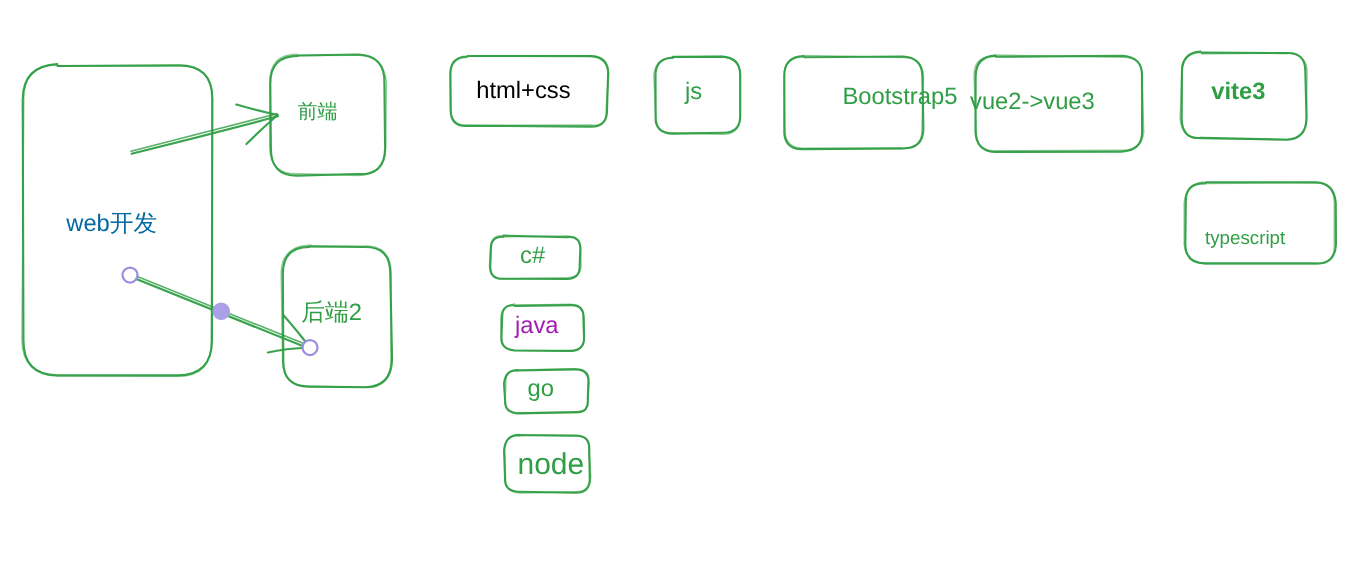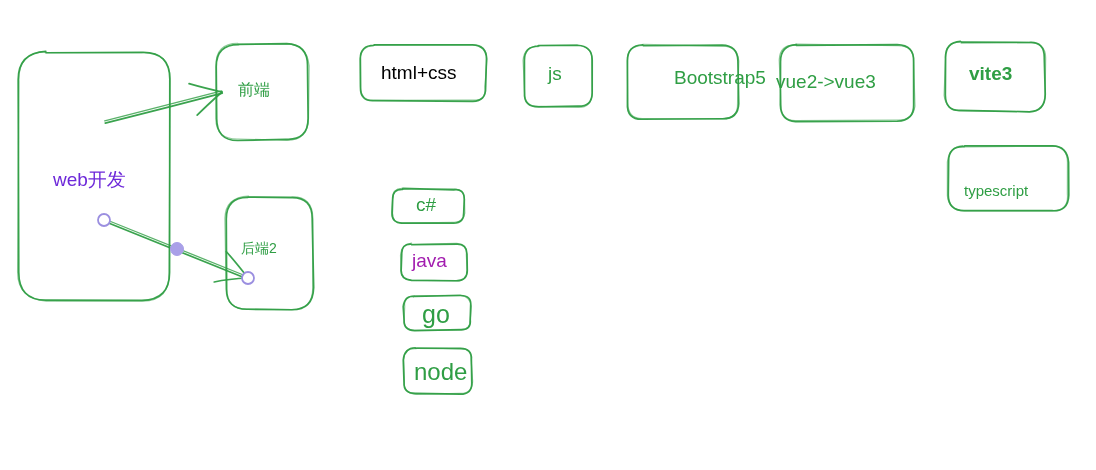--- a/index.html
+++ b/index.html
@@ -101,26 +101,26 @@
         <path d="M 103.58902807235627 221.0203440962189 Q 175.6698591546612 250.10811288783486 247.58902807235626 279.02034409621893" fill="none" stroke="#2f9e44" stroke-width="1.7" stroke-linecap="round" opacity="0.95"></path>
         <path d="M 104.41097192764373 218.9796559037811 Q 175.8893316504089 247.82768674801875 248.41097192764374 276.97965590378107" fill="none" stroke="#2f9e44" stroke-width="1.3" stroke-linecap="round" opacity="0.8"></path>
         <path d="M 248 278 Q 236.28031623476676 262.71818765154114 226.41291323721623 251.73219299035327" fill="none" stroke="#2f9e44" stroke-width="1.7" stroke-linecap="round" opacity="0.95"></path>
         <path d="M 248 278 Q 228.24145556002432 278.8257744239357 214.23284981194115 281.9723504600018" fill="none" stroke="#2f9e44" stroke-width="1.7" stroke-linecap="round" opacity="0.95"></path>
       </g>
       <circle cx="177" cy="249" r="6.5" fill="#a9a0e8" stroke="#a9a0e8" stroke-width="1"></circle>
       <circle cx="104" cy="220" r="6" fill="#ffffff" stroke="#9b8fe0" stroke-width="1.8"></circle>
       <circle cx="248" cy="278" r="6" fill="#ffffff" stroke="#9b8fe0" stroke-width="1.8"></circle>
     </svg>
 
-<div class="node-label" style="left: 53px; top: 170px; font-size: 19px; color: #6d28d9;">web开发</div>
+<div class="node-label" style="left: 53px; top: 170px; font-size: 19px; color: #0369a1;">web开发</div>
     <div class="node-label" style="left: 238px; top: 82px; font-size: 16px; color: rgb(47, 158, 68);">前端</div>
-    <div class="node-label" style="left: 241px; top: 241px; font-size: 14px; color: rgb(47, 158, 68);">后端2</div>
+    <div class="node-label" style="left: 241px; top: 241px; font-size: 19px; color: rgb(47, 158, 68);">后端2</div>
     <div class="node-label" style="left: 381px; top: 63px; font-size: 19px; color: #000000;">html+css</div>
     <div class="node-label" style="left: 548px; top: 64px; font-size: 19px; color: rgb(47, 158, 68);">js</div>
     <div class="node-label" style="left: 634px; top: 68px; font-size: 19px; color: rgb(47, 158, 68); margin-left: 40px;">Bootstrap5</div>
     <div class="node-label" style="left: 776px; top: 72px; font-size: 19px; color: rgb(47, 158, 68);">vue2-&gt;vue3</div>
     <div class="node-label" style="left: 969px; top: 64px; font-size: 19px; color: rgb(47, 158, 68); font-weight: bold;">vite3</div>
     <div class="node-label" style="left: 964px; top: 183px; font-size: 15px; color: rgb(47, 158, 68);">typescript</div>
     <div class="node-label" style="left: 416px; top: 195px; font-size: 19px; color: rgb(47, 158, 68);">c#</div>
     <div class="node-label" style="left: 412px; top: 251px; font-size: 19px; color: #a21caf;">java</div>
-    <div class="node-label" style="left: 422px; top: 302px; font-size: 25px; color: rgb(47, 158, 68);">go</div>
+    <div class="node-label" style="left: 422px; top: 302px; font-size: 19px; color: rgb(47, 158, 68);">go</div>
     <div class="node-label" style="left: 414px; top: 360px; font-size: 24px; color: rgb(47, 158, 68);">node</div>
   </div>
 
 </body></html>

